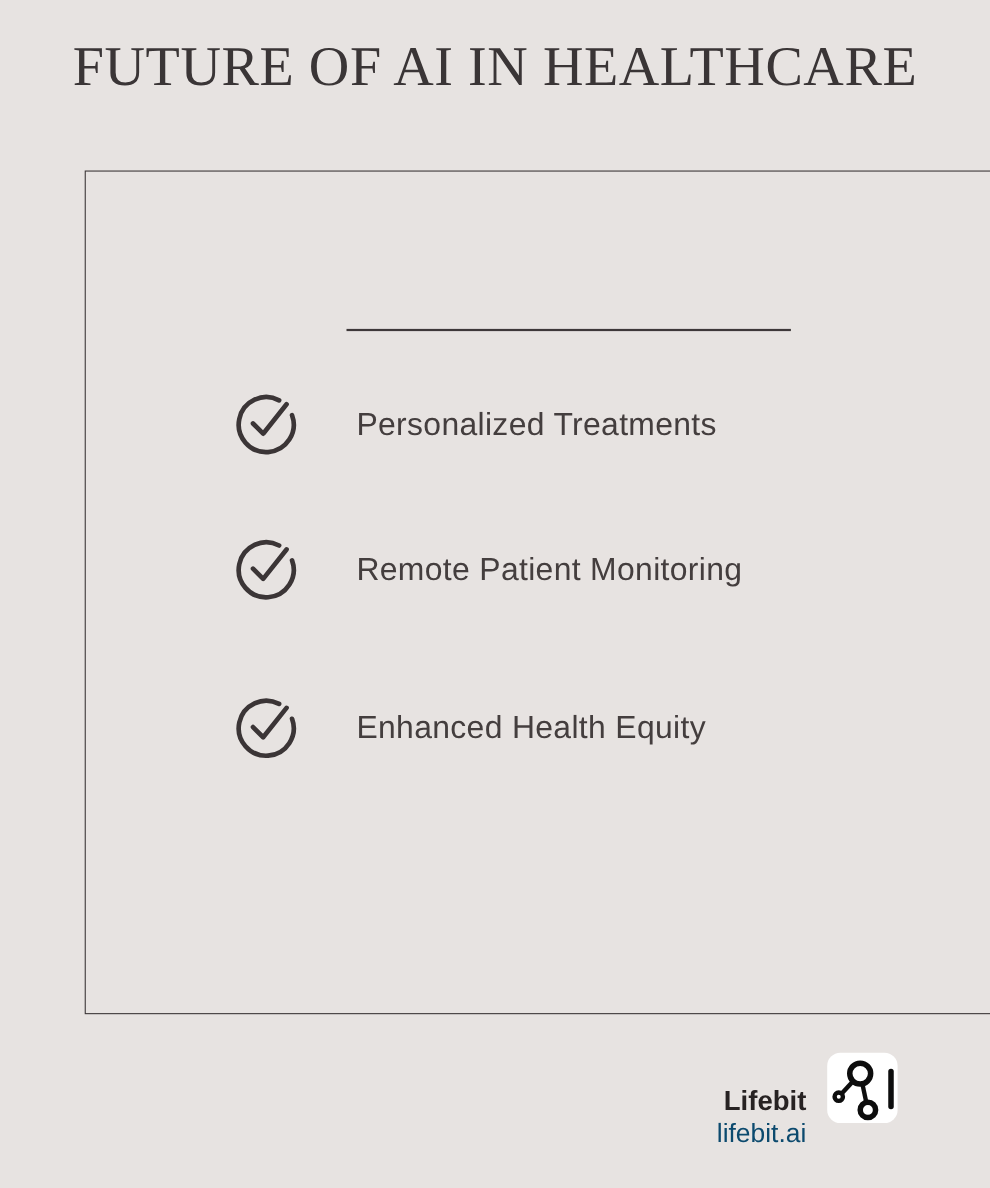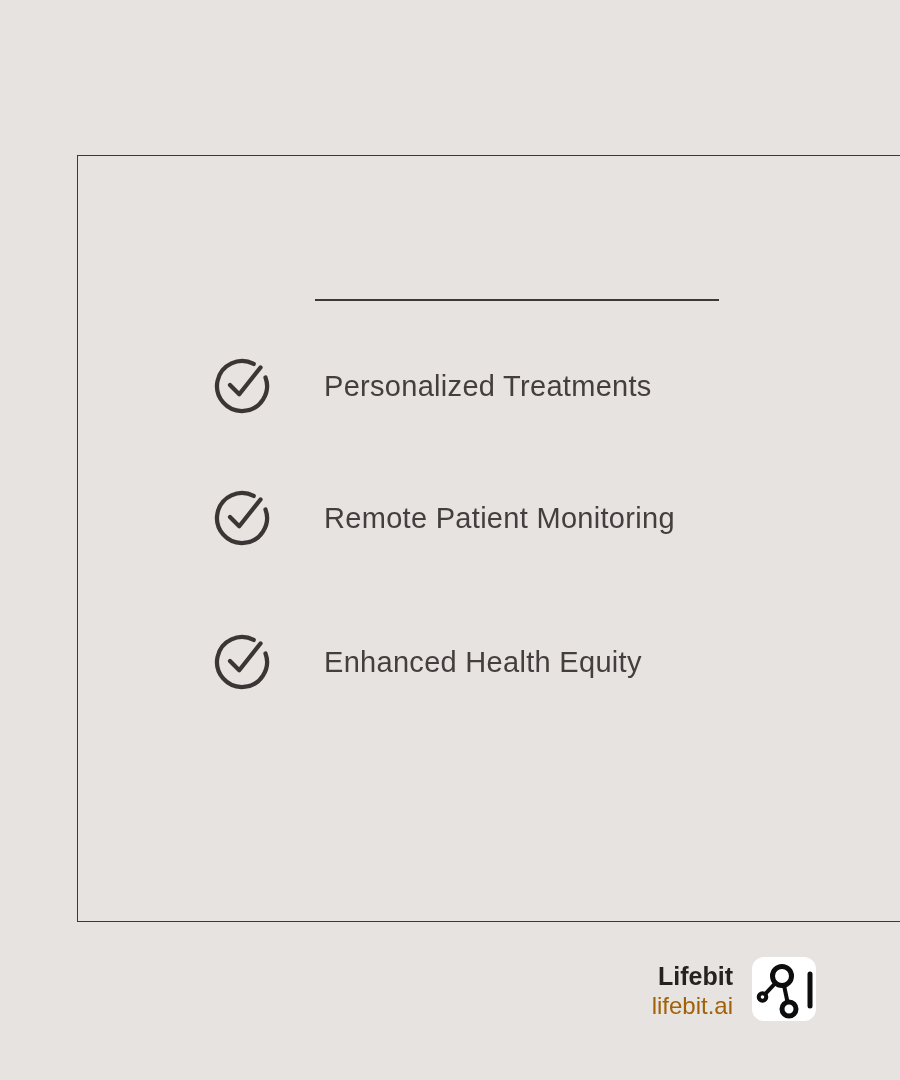--- a/index.html
+++ b/index.html
@@ -85,25 +85,26 @@
     position: absolute;
     top: 961px;
     right: 167px;
     text-align: right;
   }
   .brand-name {
     font-size: 25px;
     font-weight: 700;
     line-height: 30px;
     color: #272222;
+    margin-top: 25px;
   }
   .brand-url {
     font-size: 24px;
     line-height: 30px;
-    color: #a16207;
+    color: #0c4a6e;
   }
   .brand-logo {
     position: absolute;
     left: 752px;
     top: 957px;
     width: 64px;
     height: 64px;
     background: #ffffff;
     border-radius: 12px;
   }
@@ -111,20 +112,21 @@
     width: 64px;
     height: 64px;
     display: block;
   }
 </style>
 </head>
 <body>
 
 <div class="canvas">
 
+  <h1 class="title">FUTURE OF AI IN HEALTHCARE</h1>
 
   <div class="content-box">
     <div class="divider"></div>
 
     <div class="checklist">
 
       <div class="check-row">
         <span class="check-icon">
           <svg viewBox="0 0 24 24" fill="none" stroke="#3b3536" stroke-width="1.7" stroke-linecap="round" stroke-linejoin="round">
             <path d="M16.69 3.17 A10 10 0 1 0 21.4 8.58"></path>

